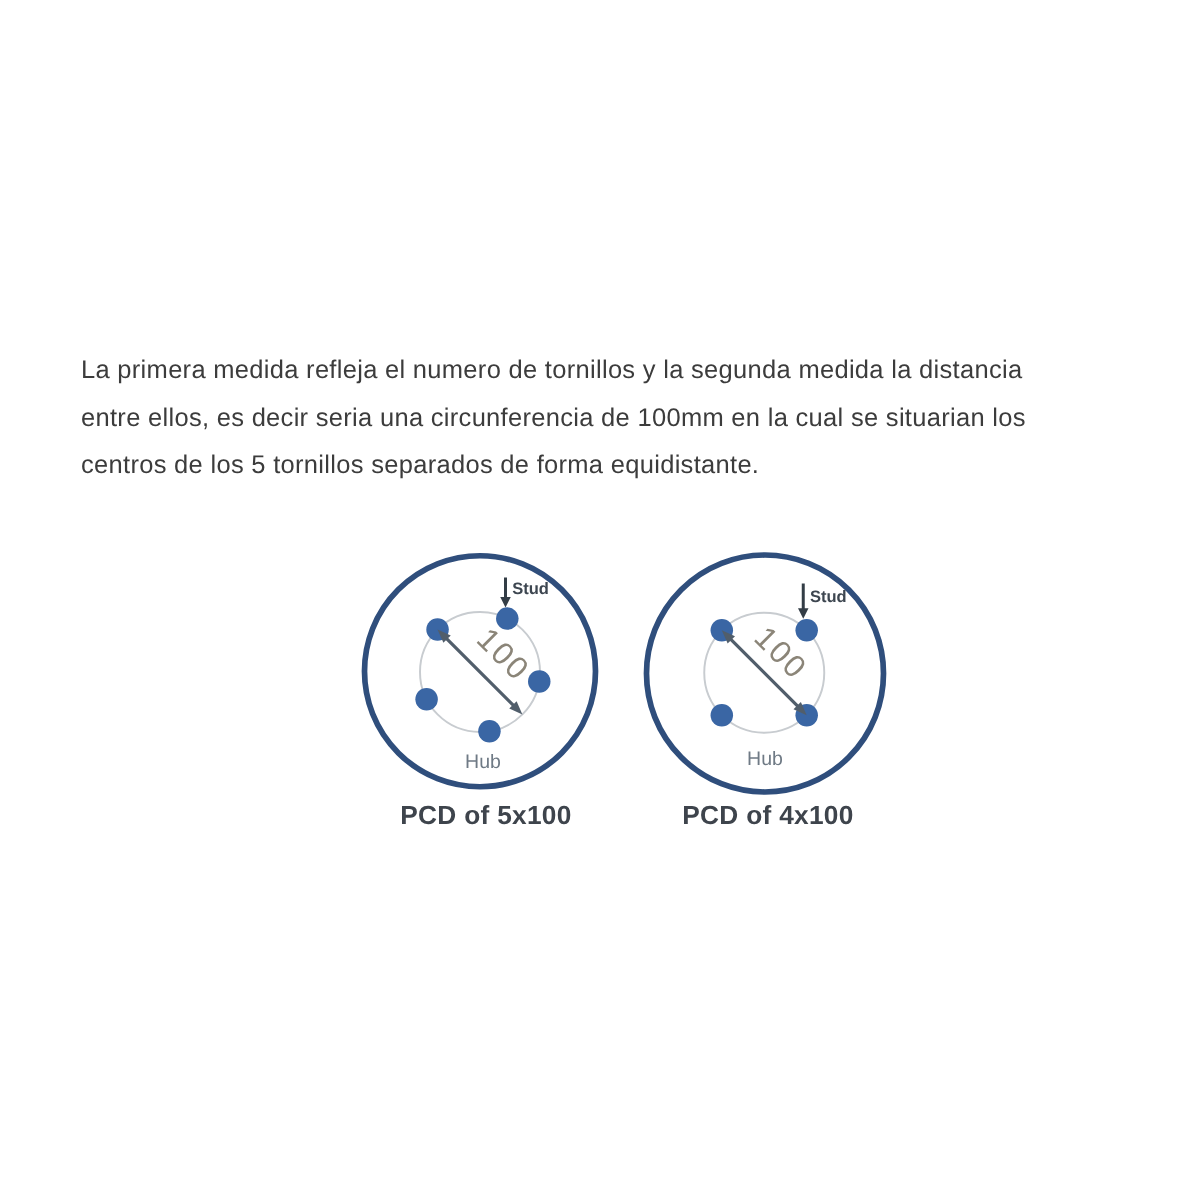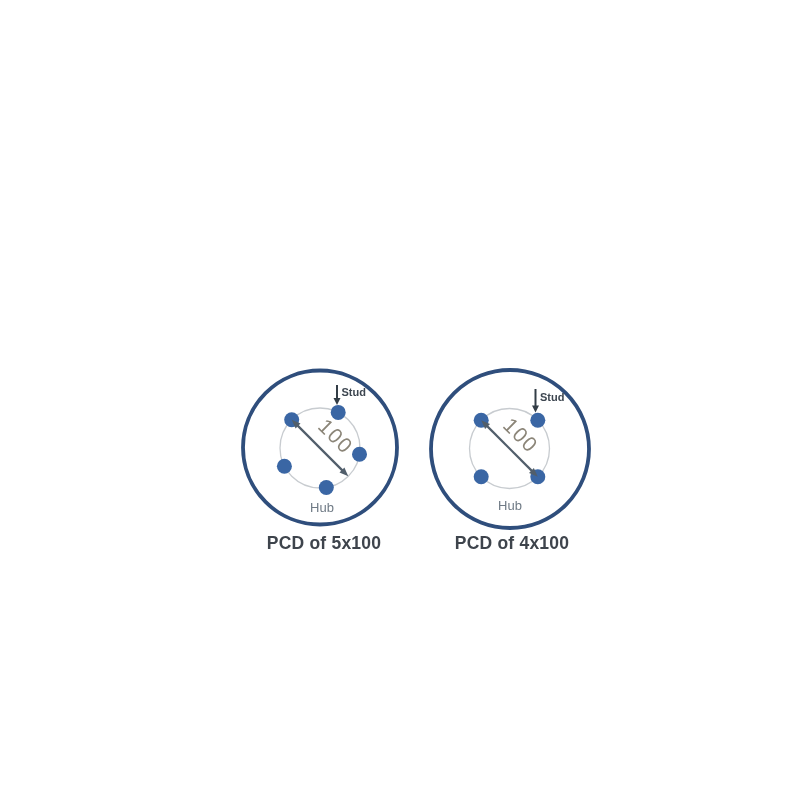--- a/index.html
+++ b/index.html
@@ -39,20 +39,23 @@
     font-family:"Liberation Sans", sans-serif;
     font-size:17.5px;font-weight:600;fill:#3e444c;
     letter-spacing:0.2px;
   }
 </style>
 </head>
 <body>
 
 <div class="page">
 
+  <div class="paragraph">La primera medida refleja el numero de tornillos y la segunda medida la distancia
+entre ellos, es decir seria una circunferencia de 100mm en la cual se situarian los
+centros de los 5 tornillos separados de forma equidistante.</div>
 
   <svg class="diagram-svg" width="800" height="800" viewBox="0 0 800 800">
 
     <g>
 
       <circle cx="320" cy="447.5" r="77" fill="none" stroke="#2f4e7c" stroke-width="3.8"></circle>
 
       <circle cx="320" cy="448" r="40" fill="none" stroke="#c8ccd0" stroke-width="1.3"></circle>
 
       <circle cx="338.2" cy="412.4" r="7.5" fill="#3a66a4"></circle>

